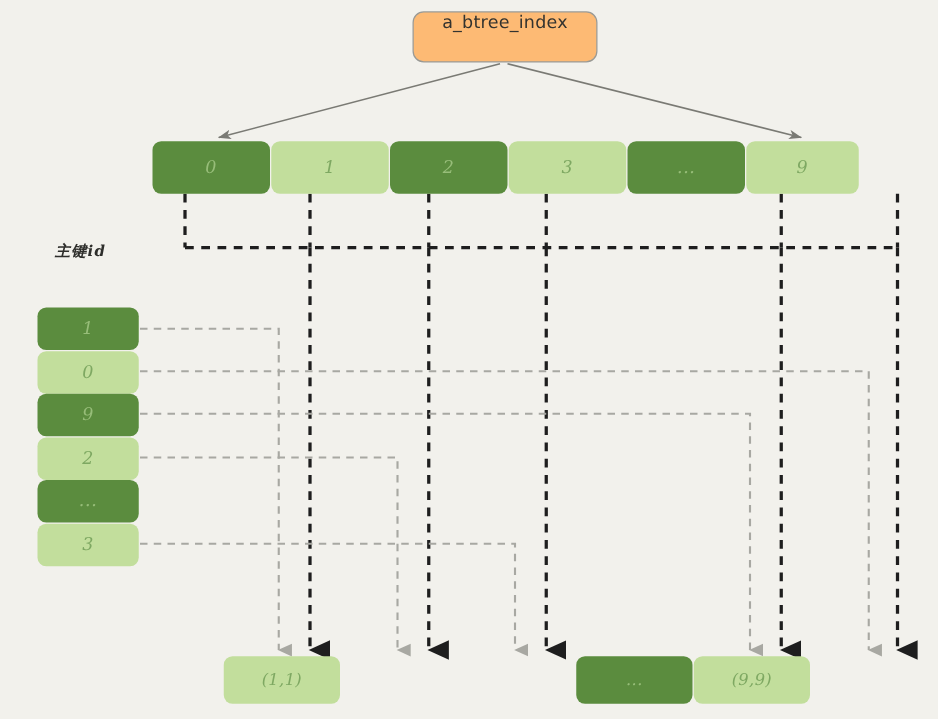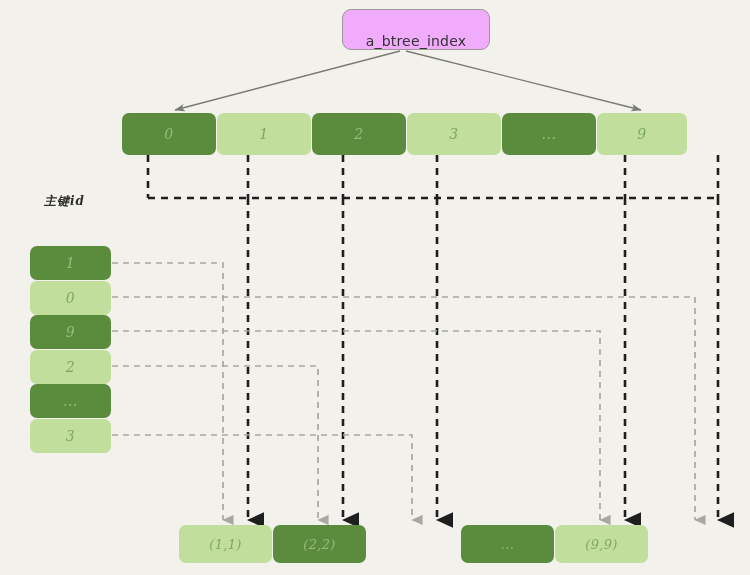--- a/index.html
+++ b/index.html
@@ -24,30 +24,29 @@
     pointer-events: none;
   }
   .root-box {
     position: absolute;
     left: 330px;
     top: 9px;
     width: 148px;
     height: 41px;
     border: 1px solid #9a9a95;
     border-radius: 9px;
-    background: #f0abfc;
+    background: #fdba74;
     display: flex;
-    align-items: flex-end;
+    align-items: flex-start;
     justify-content: center;
     font-size: 14px;
     color: #33332f;
     letter-spacing: .2px;
     box-sizing: border-box;
     z-index: 3;
-    margin-left: 12px;
   }
   .cell {
     position: absolute;
     border-radius: 7px;
     display: flex;
     align-items: center;
     justify-content: center;
     box-sizing: border-box;
     z-index: 2;
   }
@@ -170,23 +169,20 @@
   <div class="cell cell-dark" style="left:30px;top:384px;width:81px;height:34px;">
     <span class="cell-label">...</span>
   </div>
   <div class="cell cell-light" style="left:30px;top:419px;width:81px;height:34px;">
     <span class="cell-label">3</span>
   </div>
 
   <div class="cell cell-light" style="left:179px;top:525px;width:93px;height:38px;">
     <span class="cell-label leaf-label">(1,1)</span>
   </div>
-  <div class="cell cell-dark" style="left:273px;top:525px;width:93px;height:38px;">
-    <span class="cell-label leaf-label">(2,2)</span>
-  </div>
   <div class="cell cell-dark" style="left:461px;top:525px;width:93px;height:38px;">
     <span class="cell-label leaf-label">...</span>
   </div>
   <div class="cell cell-light" style="left:555px;top:525px;width:93px;height:38px;">
     <span class="cell-label leaf-label">(9,9)</span>
   </div>
 
 </div>
 
 </body></html>

